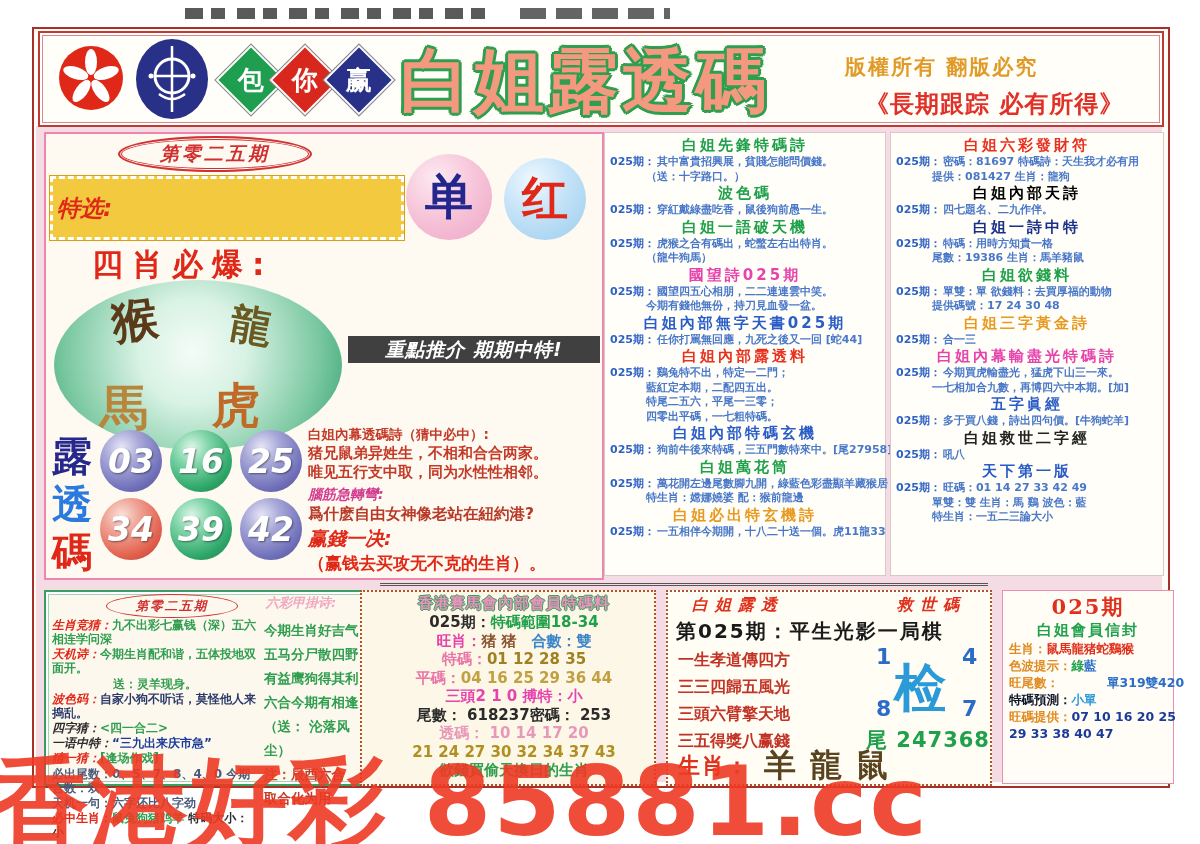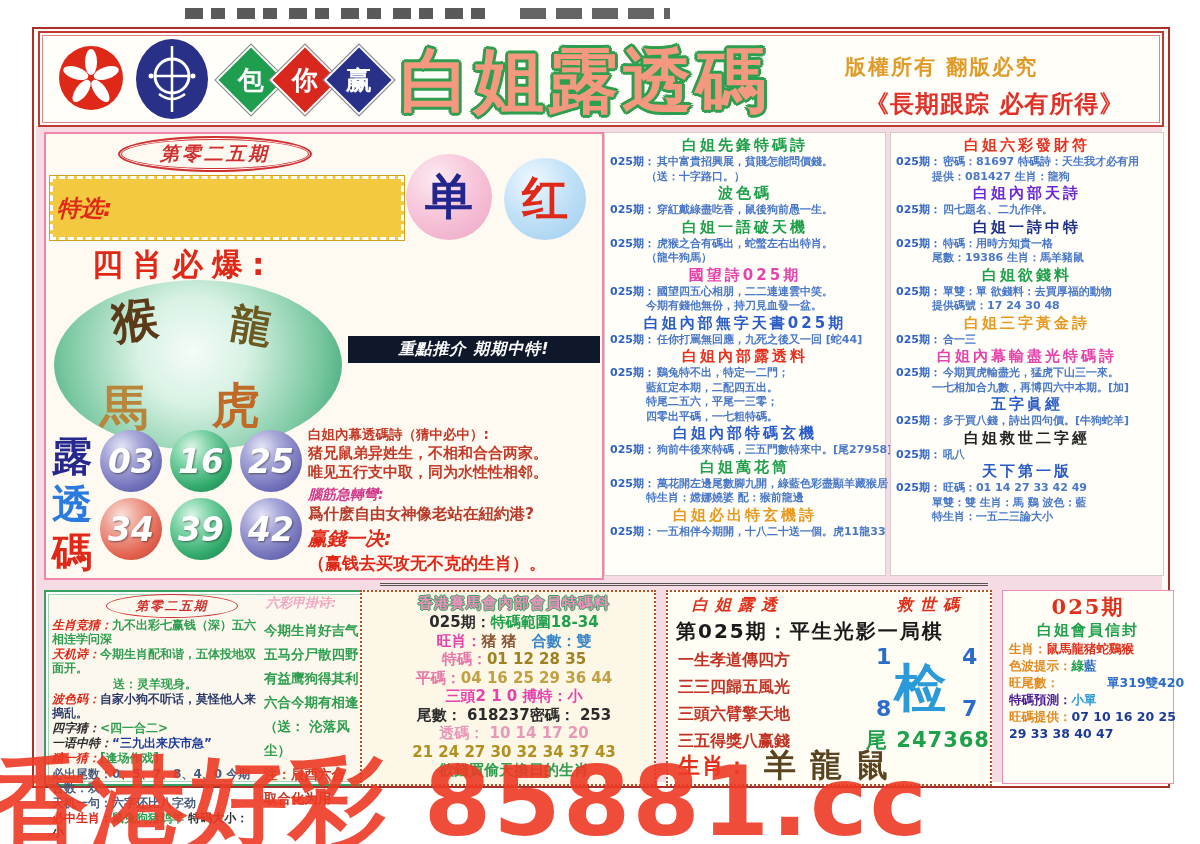--- a/index.html
+++ b/index.html
@@ -50,22 +50,22 @@
     display:flex;align-items:center;justify-content:center;font-size:46px;font-weight:800;color:#e02818;}
   .sixiao-title{left:46px;top:110px;font-size:31px;font-weight:800;color:#e02818;letter-spacing:9px;}
   .green-ellipse{left:8px;top:146px;width:288px;height:170px;border-radius:50%;
     background:radial-gradient(circle at 48% 42%,#f4fcf8 0%,#d8f2e4 30%,#7cc9a2 70%,#2f9e6c 100%);}
   .green-ellipse span{position:absolute;font-weight:bold;font-family:"DejaVu Serif","Liberation Serif",serif;}
   .green-ellipse span:nth-child(1){left:58px;top:10px;font-size:46px;color:#5a3a18;transform:rotate(-8deg);}
   .green-ellipse span:nth-child(2){left:176px;top:18px;font-size:42px;color:#6a5a22;transform:rotate(10deg);}
   .green-ellipse span:nth-child(3){left:46px;top:96px;font-size:48px;color:#b8863a;}
   .green-ellipse span:nth-child(4){left:158px;top:94px;font-size:48px;color:#c06a28;}
   .row1{left:302px;top:140px;}
-  .banner{left:302px;top:202px;width:252px;height:27px;background:#0f172a;color:#fff;
-     font-size:16px;font-weight:bold;font-style:italic;display:flex;align-items:center;justify-content:center;letter-spacing:1px;}
+  .banner{left:302px;top:202px;width:252px;height:27px;background:#404040;color:#fff;
+     font-size:19px;font-weight:bold;font-style:italic;display:flex;align-items:center;justify-content:center;letter-spacing:1px;}
   .row2{left:302px;top:234px;}
   .lutou-col{left:6px;top:298px;display:flex;flex-direction:column;font-weight:800;font-size:40px;line-height:48px;font-family:"DejaVu Serif","Liberation Serif",serif;}
   .lutou1{left:54px;top:296px;gap:8px;}
   .lutou2{left:54px;top:364px;gap:8px;}
   .poem-block{left:262px;top:292px;width:292px;}
   .poem-title{font-size:13.5px;font-weight:bold;color:#c43a28;}
   .poem-line{font-size:15px;font-weight:bold;color:#c43a28;line-height:19px;}
   .brain-label{font-size:14px;font-weight:bold;font-style:italic;color:#d23c8e;margin-top:4px;}
   .brain-text{font-size:15.5px;font-weight:bold;color:#b83a28;line-height:20px;}
   .win-label{font-size:19px;font-weight:800;font-style:italic;color:#e02818;margin-top:2px;}
@@ -222,21 +222,21 @@
       <div class="sec-title" style="color: rgb(31, 160, 74);">白姐萬花筒</div>
       <div class="sec-line"><span class="sec-label">025期：</span><span>萬花開左邊尾數腳九開，綠藍色彩盡顯羊藏猴居</span></div>
       <div class="sec-line cont"><span>特生肖：嫦娜嬈婆 配：猴前龍邊</span></div>
       <div class="sec-title" style="color: rgb(231, 154, 31);">白姐必出特玄機詩</div>
       <div class="sec-line"><span class="sec-label">025期：</span><span>一五相伴今期開，十八二十送一個。虎11龍33</span></div>
     </div>
   <div class="abs col rightcol">
       <div class="sec-title" style="color: rgb(232, 49, 31);">白姐六彩發財符</div>
       <div class="sec-line"><span class="sec-label">025期：</span><span>密碼：81697 特碼詩：天生我才必有用</span></div>
       <div class="sec-line cont"><span>提供：081427 生肖：龍狗</span></div>
-      <div class="sec-title" style="color: #6d28d9;">白姐內部天詩</div>
+      <div class="sec-title" style="color: #000000;">白姐內部天詩</div>
       <div class="sec-line"><span class="sec-label">025期：</span><span>四七題名、二九作伴。</span></div>
       <div class="sec-title" style="color: rgb(27, 47, 138);">白姐一詩中特</div>
       <div class="sec-line"><span class="sec-label">025期：</span><span>特碼：用時方知貴一格</span></div>
       <div class="sec-line cont"><span>尾數：19386 生肖：馬羊豬鼠</span></div>
       <div class="sec-title" style="color: rgb(31, 160, 74);">白姐欲錢料</div>
       <div class="sec-line"><span class="sec-label">025期：</span><span>單雙：單 欲錢料：去買厚福的動物</span></div>
       <div class="sec-line cont"><span>提供碼號：17 24 30 48</span></div>
       <div class="sec-title" style="color: rgb(231, 154, 31);">白姐三字黃金詩</div>
       <div class="sec-line"><span class="sec-label">025期：</span><span>合一三</span></div>
       <div class="sec-title" style="color: rgb(231, 67, 173);">白姐內幕輸盡光特碼詩</div>
@@ -321,20 +321,20 @@
     </div>
   </div>
 
   <div class="abs panelD">
     <div class="pd-issue">025期</div>
     <div class="pd-title">白姐會員信封</div>
     <div>
         <div class="row"><span style="color: rgb(224, 138, 32);">生肖：</span><span style="color: rgb(224, 48, 28);">鼠馬龍猪蛇鷄猴</span></div>
         <div class="row"><span style="color: rgb(224, 138, 32);">色波提示：</span><span style="color: rgb(31, 160, 74);">綠</span><span style="color: rgb(42, 108, 200);">藍</span></div>
         <div class="row"><span style="color: rgb(224, 138, 32);">旺尾數：</span><span style="color: rgb(42, 108, 200); margin-left: 48px;">單319雙420</span></div>
-        <div class="row"><span style="color: #4c1d95;">特碼預測：</span><span style="color: rgb(42, 154, 216);">小單</span></div>
+        <div class="row"><span style="color: #0f172a;">特碼預測：</span><span style="color: rgb(42, 154, 216);">小單</span></div>
         <div class="row"><span style="color: rgb(224, 138, 32);">旺碼提供：</span><span style="color: rgb(27, 58, 154);">07 10 16 20 25</span></div>
         <div class="row rc-center"><span style="color: rgb(27, 58, 154);">29 33 38 40 47</span></div>
       </div>
   </div>
 
   <div class="abs watermark">香港好彩 85881.cc</div>
 </div>
 
 </body></html>

